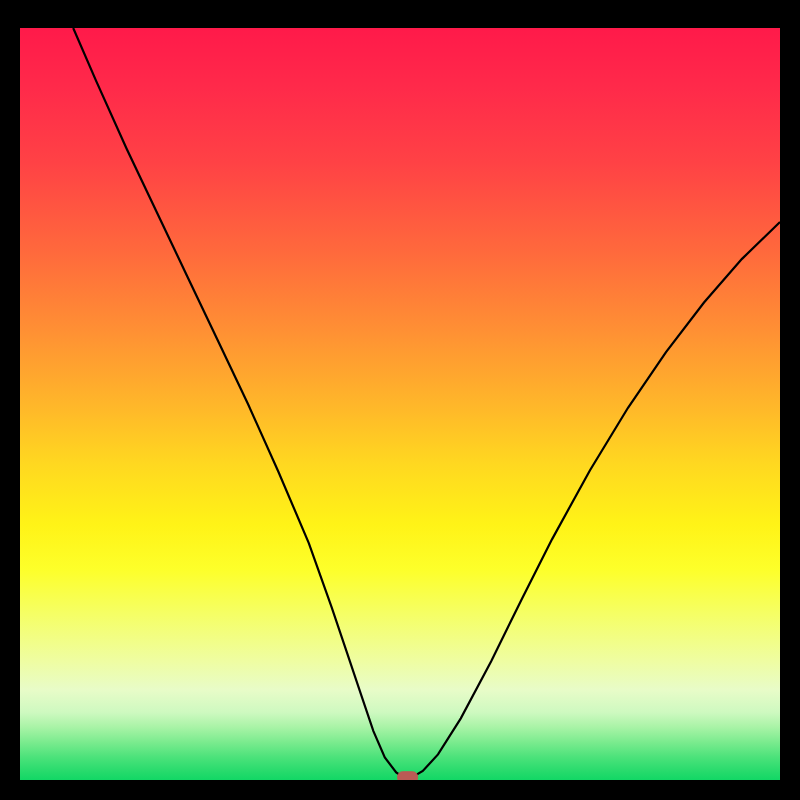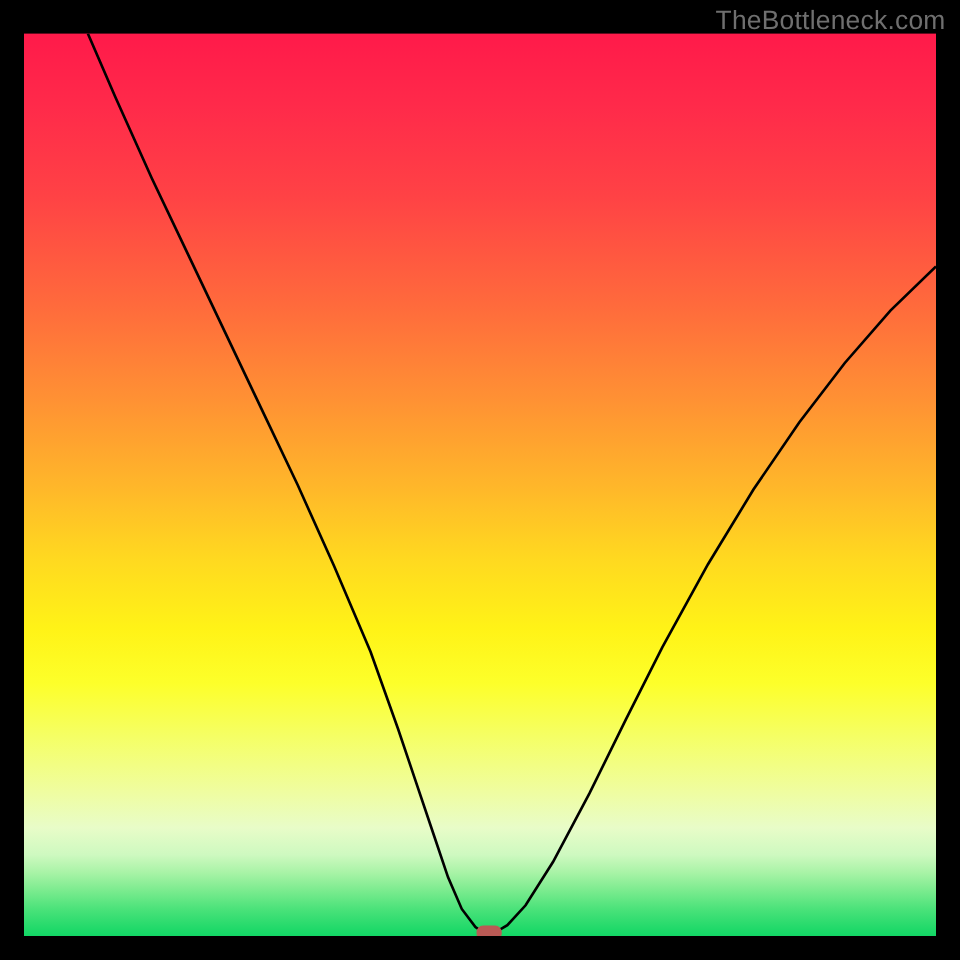--- a/index.html
+++ b/index.html
@@ -69,21 +69,20 @@
   }
   .minimum-marker {
     fill: #ba5a55;
     stroke: #ba5a55;
   }
 </style>
 </head>
 <body>
 <div class="frame">
 
-  <div class="watermark">TheBottleneck.com</div>
 
   <div class="plot-area">
     <svg class="curve-svg" viewBox="0 0 760 752" preserveAspectRatio="none">
       <path id="curvePath" class="curve-path" d="M 53.20 0.00 Q 64.60 26.32 76.00 52.64 Q 91.20 86.48 106.40 120.32 Q 121.60 152.28 136.80 184.24 Q 152.00 216.20 167.20 248.16 Q 182.40 280.12 197.60 312.08 Q 212.80 344.04 228.00 376.00 Q 243.20 409.84 258.40 443.68 Q 273.60 479.40 288.80 515.12 Q 300.20 547.08 311.60 579.04 Q 319.20 601.60 326.80 624.16 Q 334.40 646.72 342.00 669.28 Q 347.70 686.20 353.40 703.12 Q 359.10 716.28 364.80 729.44 Q 370.50 736.96 376.20 744.48 Q 380.00 747.11 383.80 749.74 Q 387.60 749.74 391.40 749.74 Q 397.10 746.36 402.80 742.98 Q 410.40 734.70 418.00 726.43 Q 429.40 708.39 440.80 690.34 Q 456.00 661.76 471.20 633.18 Q 486.40 602.35 501.60 571.52 Q 516.80 541.44 532.00 511.36 Q 551.00 476.77 570.00 442.18 Q 589.00 410.97 608.00 379.76 Q 627.00 351.94 646.00 324.11 Q 665.00 299.30 684.00 274.48 Q 703.00 252.67 722.00 230.86 Q 741.00 212.44 760.00 194.02 "></path>
       <rect id="minMarker" class="minimum-marker" rx="5" ry="5" width="20" height="11" x="377.60" y="743.74"></rect>
     </svg>
   </div>
 
 </div>
 

